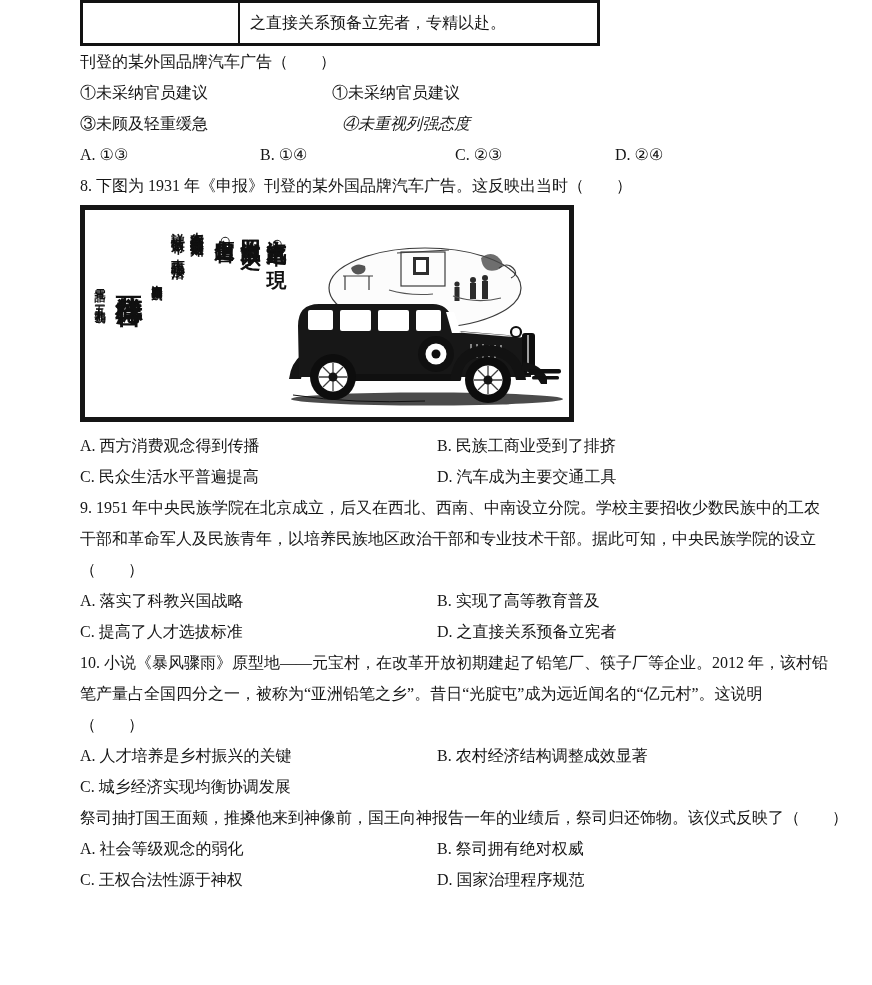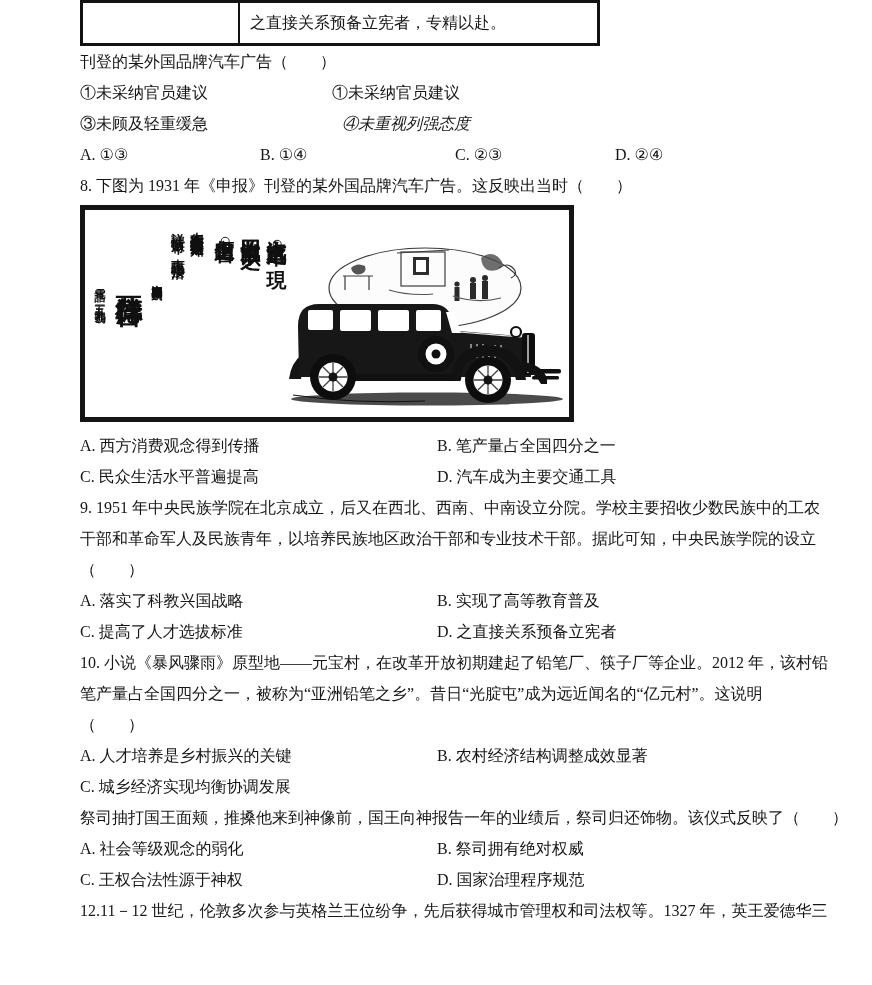--- a/index.html
+++ b/index.html
@@ -144,21 +144,21 @@
             <circle cx="203" cy="134" r="14.5" fill="#ffffff"></circle>
             <path d="M203,120 v28 M189,134 h28 M193,124 l20,20 M213,124 l-20,20" stroke="#3f3f3f" stroke-width="1.3"></path>
             <circle cx="203" cy="134" r="4.5" fill="#141414"></circle>
           </g>
         </g>
       </svg>
     </div>
 
     <div class="line row2">
       <span>A. 西方消费观念得到传播</span>
-      <span>B. 笔产量占全国四分之一</span>
+      <span>B. 民族工商业受到了排挤</span>
     </div>
     <div class="line row2">
       <span>C. 民众生活水平普遍提高</span>
       <span>D. 汽车成为主要交通工具</span>
     </div>
 
     <div class="line">9. 1951 年中央民族学院在北京成立，后又在西北、西南、中南设立分院。学校主要招收少数民族中的工农</div>
     <div class="line">干部和革命军人及民族青年，以培养民族地区政治干部和专业技术干部。据此可知，中央民族学院的设立</div>
     <div class="line">（　　）</div>
     <div class="line row2">
@@ -184,16 +184,15 @@
     <div class="line">祭司抽打国王面颊，推搡他来到神像前，国王向神报告一年的业绩后，祭司归还饰物。该仪式反映了（　　）</div>
     <div class="line row2">
       <span>A. 社会等级观念的弱化</span>
       <span>B. 祭司拥有绝对权威</span>
     </div>
     <div class="line row2">
       <span>C. 王权合法性源于神权</span>
       <span>D. 国家治理程序规范</span>
     </div>
 
-    <div class="line">12.11－12 世纪，伦敦多次参与英格兰王位纷争，先后获得城市管理权和司法权等。1327 年，英王爱德华三</div>
 
   </div>
 </div>
 
 </body></html>

